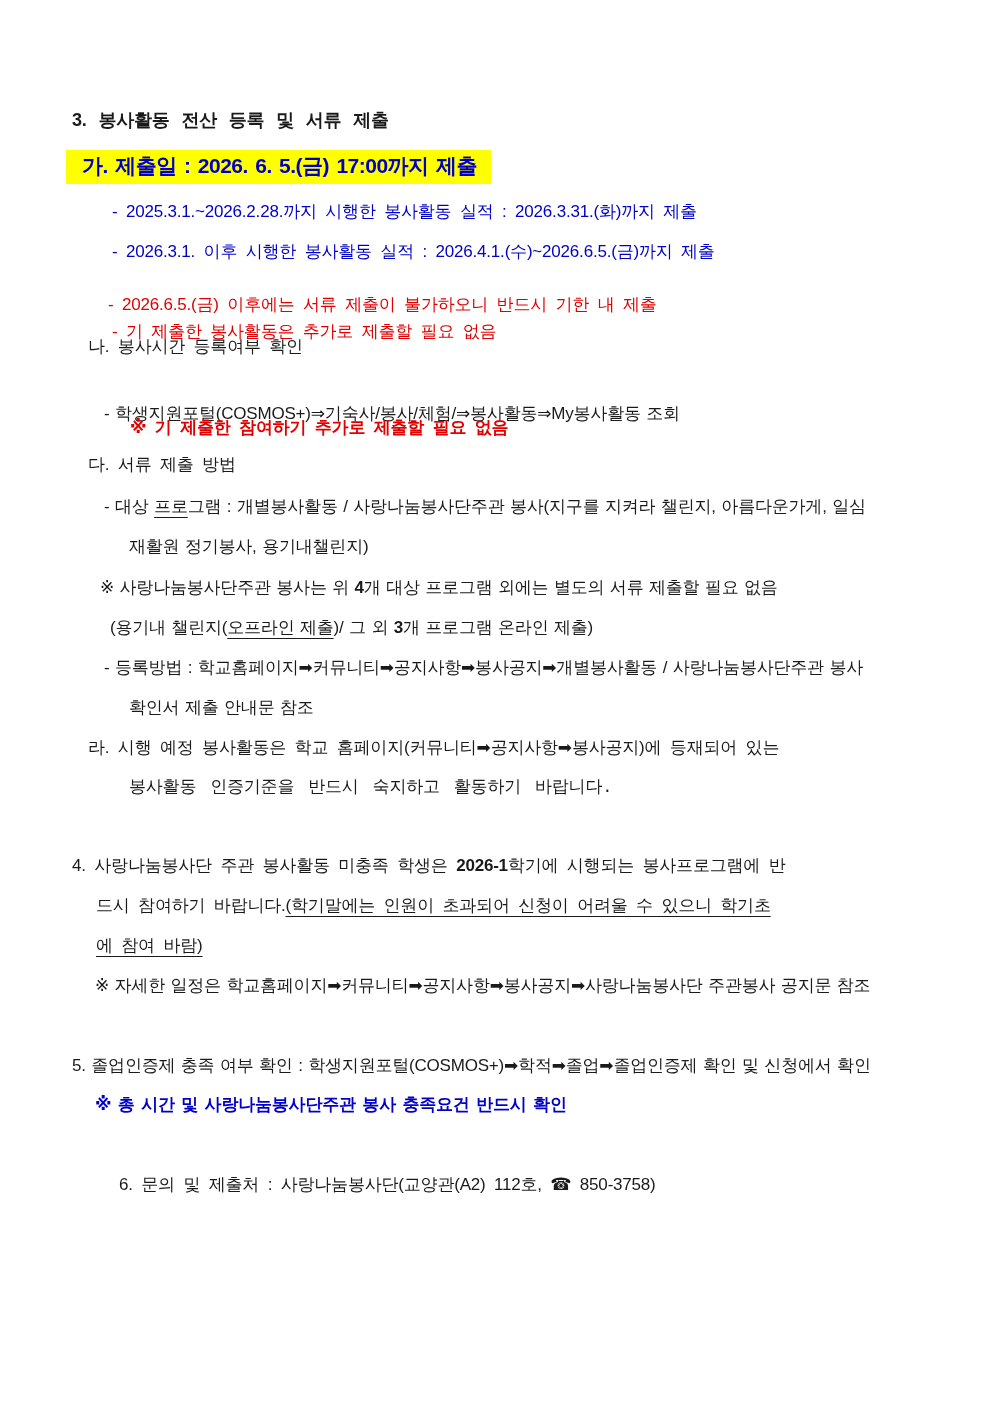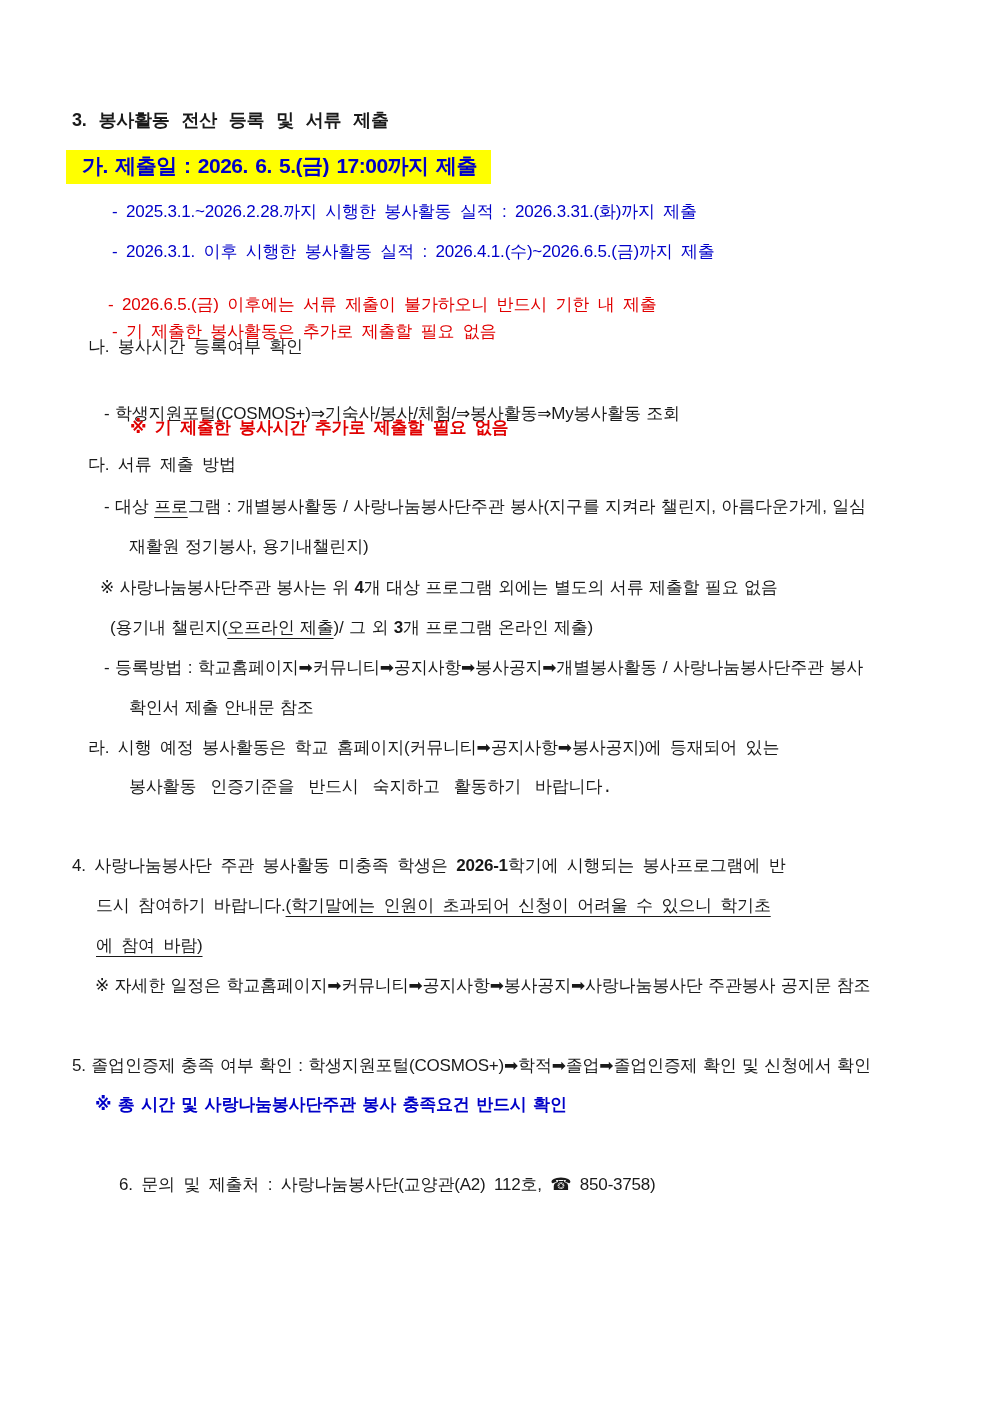--- a/index.html
+++ b/index.html
@@ -56,21 +56,21 @@
 <div class="line blue" style="left:112px;top:238px;">- 2026.3.1. 이후 시행한 봉사활동 실적 : 2026.4.1.(수)~2026.6.5.(금)까지 제출</div>
 
 <div class="line red" style="left:108px;top:271px;margin-top:20px;">- 2026.6.5.(금) 이후에는 서류 제출이 불가하오니 반드시 기한 내 제출</div>
 
 <div class="line red" style="left:112px;top:318px;">- 기 제출한 봉사활동은 추가로 제출할 필요 없음</div>
 
 <div class="line" style="left:88px;top:333px;">나. 봉사시간 등록여부 확인</div>
 
 <div class="line tight" style="left:104px;top:374px;margin-top:26px;">- 학생지원포털(COSMOS+)⇒기숙사/봉사/체험/⇒봉사활동⇒My봉사활동 조회</div>
 
-<div class="line red bold" style="left:130px;top:414px;">※ 기 제출한 봉사시간 추가로 제출할 필요 없음</div>
+<div class="line red bold" style="left:130px;top:414px;">※ 기 제출한 참여하기 추가로 제출할 필요 없음</div>
 
 <div class="line" style="left:88px;top:451px;">다. 서류 제출 방법</div>
 
 <div class="line tight" style="left:104px;top:493px;"><span>- 대상 </span><span class="u">프로</span><span>그램 : 개별봉사활동 / 사랑나눔봉사단주관 봉사(지구를 지켜라 챌린지, 아름다운가게, 일심</span></div>
 
 <div class="line tight" style="left:129px;top:533px;">재활원 정기봉사, 용기내챌린지)</div>
 
 <div class="line tight" style="left:100px;top:574px;"><span>※ 사랑나눔봉사단주관 봉사는 위 </span><span class="b">4</span><span>개 대상 프로그램 외에는 별도의 서류 제출할 필요 없음</span></div>
 
 <div class="line tight" style="left:110px;top:614px;"><span>(용기내 챌린지(</span><span class="u">오프라인 제출</span><span>)/ 그 외 </span><span class="b">3</span><span>개 프로그램 온라인 제출)</span></div>

